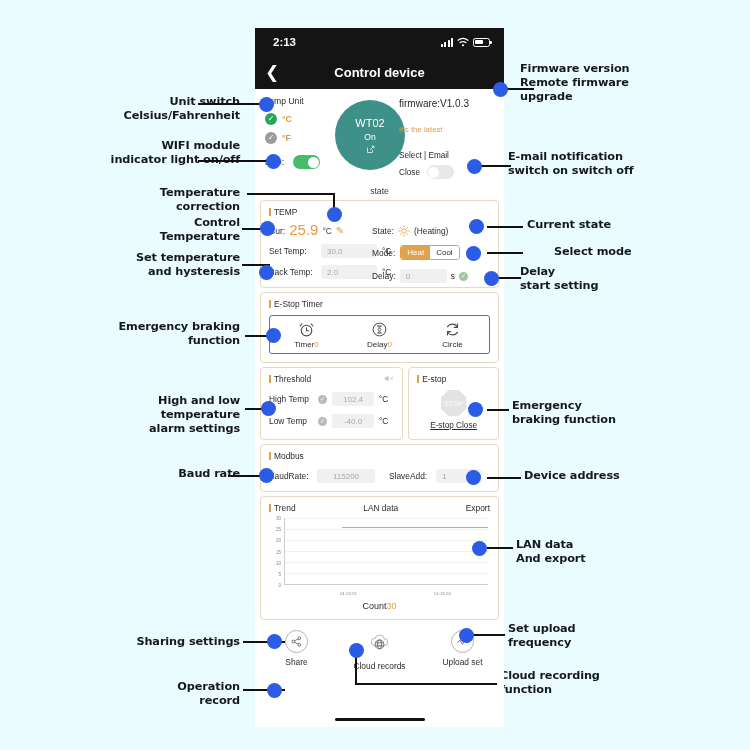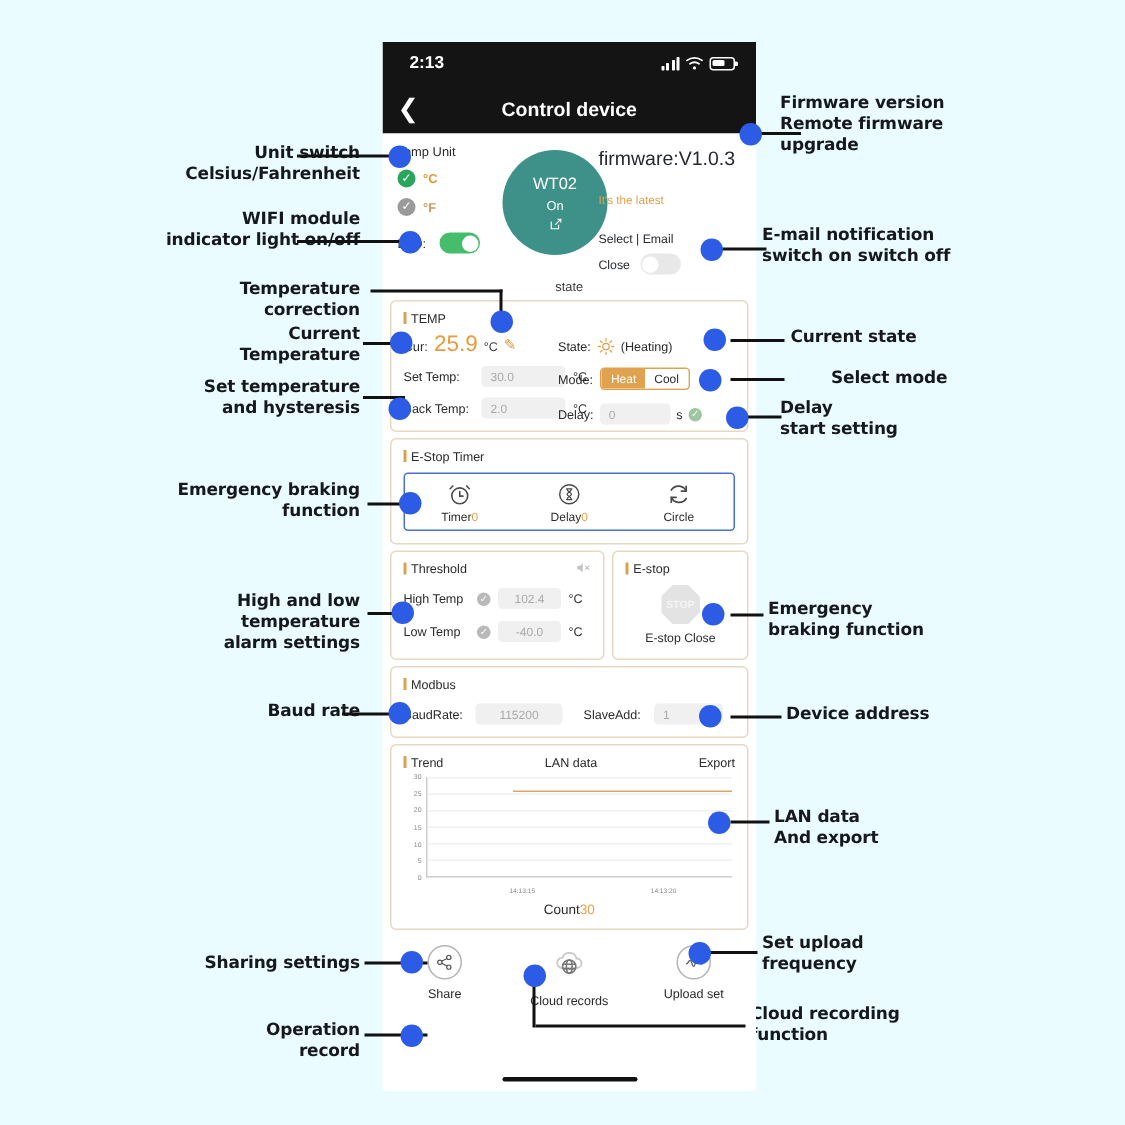--- a/index.html
+++ b/index.html
@@ -99,21 +99,21 @@
     position:absolute; left:80px; top:11px;
     width:70px;height:70px;border-radius:50%;
     background:#3d9189; color:#fff;
     display:flex;flex-direction:column;align-items:center;justify-content:center;gap:3px;
   }
   #devcircle .nm{font-size:11px;}
   #devcircle .st{font-size:8.6px;}
   #devcircle .ed{font-size:8.5px;line-height:1;}
 
   #fwbox { position:absolute; right:10px; top:9px; text-align:left; width:95px;}
-  .fw-ver { font-size:13px; color:#26292e; }
+  .fw-ver { font-size:10px; color:#26292e; }
   .fw-latest { font-size:7.8px; color:#e0a14f; margin-top:16px; }
   .wx-row { font-size:8.2px; color:#26292e; margin-top:17px; }
   .close-row { display:flex; align-items:center; gap:7px; margin-top:5px; }
   .close-lbl { font-size:8.2px; color:#26292e; }
 
   #statelabel { text-align:center; font-size:8.6px; color:#3a3a3a; margin-top:2px; }
 
   
   .card {
     margin:4px 5px 0 5px;
@@ -162,21 +162,21 @@
   #thr-row { display:flex; margin:4px 5px 0 5px; gap:5px; }
   #thr-card { flex:1.72; border:1px solid #e6d9c2; border-radius:4px; padding:6px 8px 9px 8px; position:relative;}
   #es-card  { flex:1;    border:1px solid #e6d9c2; border-radius:4px; padding:6px 8px 9px 8px; position:relative; }
   .thr-line { display:flex; align-items:center; gap:5px; margin-top:8px; font-size:8.4px; color:#2b2b2b; }
   .tick { width:9px;height:9px;border-radius:50%;background:#b9b9b9;color:#fff;font-size:6.5px;
           display:flex;align-items:center;justify-content:center; }
   #stopsign { width:26px;height:26px;margin:6px auto 0 auto;
      background:#e3e3e3; color:#f5f5f5; font-size:7px; font-weight:700;
      display:flex;align-items:center;justify-content:center;
      clip-path:polygon(30% 0,70% 0,100% 30%,100% 70%,70% 100%,30% 100%,0 70%,0 30%); }
-  .es-cap { text-align:center; font-size:8.2px; color:#2b2b2b; margin-top:5px; }
+  .es-cap { text-align:center; font-size:8.2px; color:#2b2b2b; margin-top:5px;text-decoration:underline; }
 
   
   .mb-row { display:flex; align-items:center; margin-top:8px; font-size:8.4px; color:#2b2b2b; }
 
   
   #trend-head { display:flex; justify-content:space-between; align-items:flex-start; }
   #trend-head .lan { font-size:8.4px; color:#2b2b2b; }
   #trend-head .exp { font-size:8.4px; color:#2b2b2b; }
   #chart { position:relative; height:78px; margin-top:5px; }
   #chart .yl { position:absolute; left:0; font-size:4.6px; color:#888; transform:translateY(-50%); width:12px; text-align:right;}
@@ -461,21 +461,21 @@
     <div id="homebar"></div>
   </div>
 </div>
 
 <div class="ann r" style="left:90px;  top:95px;  width:150px">Unit switch
 Celsius/Fahrenheit</div>
 <div class="ann r" style="left:90px;  top:139px; width:150px">WIFI module
 indicator light on/off</div>
 <div class="ann r" style="left:100px; top:186px; width:140px">Temperature
 correction</div>
-<div class="ann r" style="left:100px; top:216px; width:140px">Current
+<div class="ann r" style="left:100px; top:216px; width:140px">Control
 Temperature</div>
 <div class="ann r" style="left:90px;  top:251px; width:150px">Set temperature
 and hysteresis</div>
 <div class="ann r" style="left:90px;  top:320px; width:150px">Emergency braking
 function</div>
 <div class="ann r" style="left:100px; top:394px; width:140px">High and low
 temperature
 alarm settings</div>
 <div class="ann r" style="left:110px; top:467px; width:130px">Baud rate</div>
 <div class="ann r" style="left:110px; top:635px; width:130px">Sharing settings</div>

